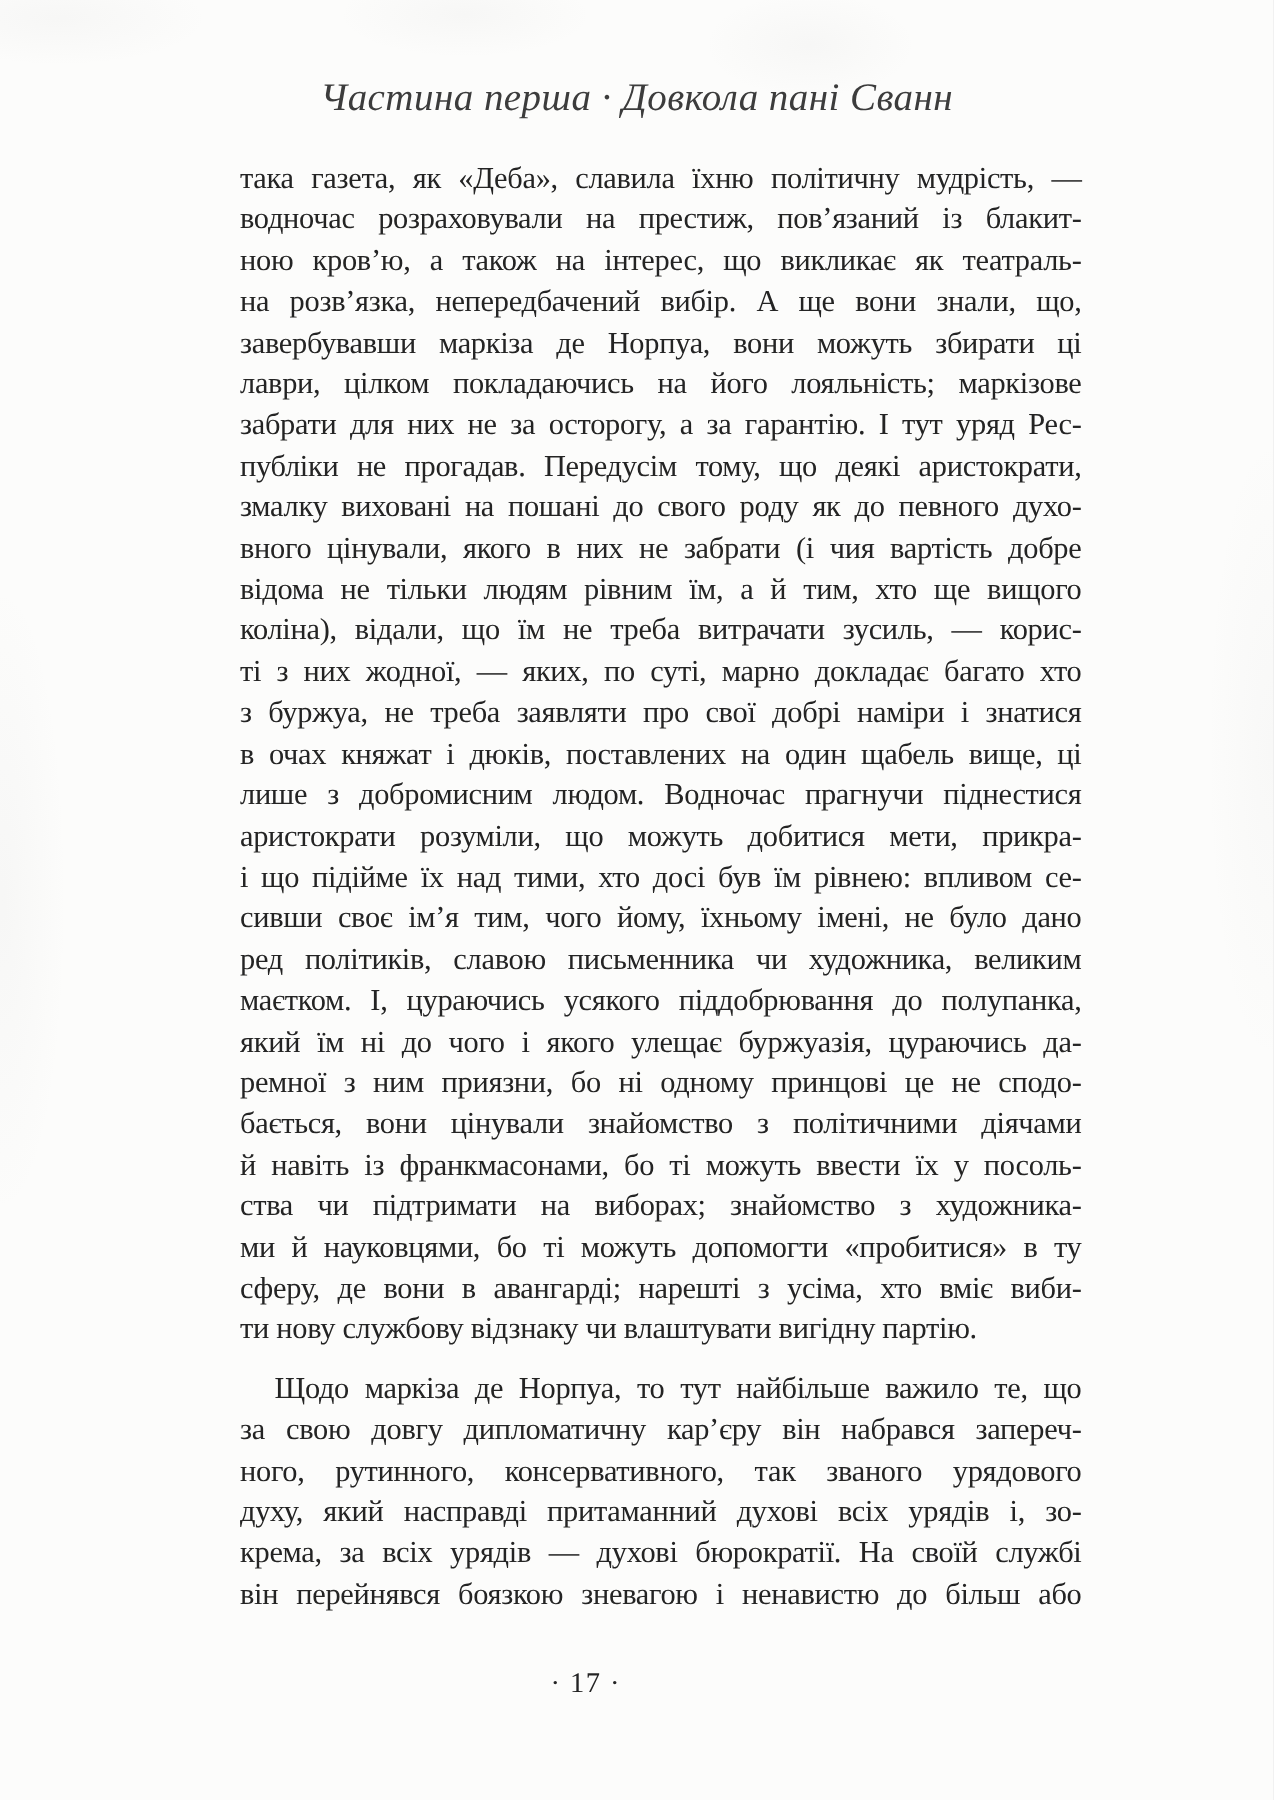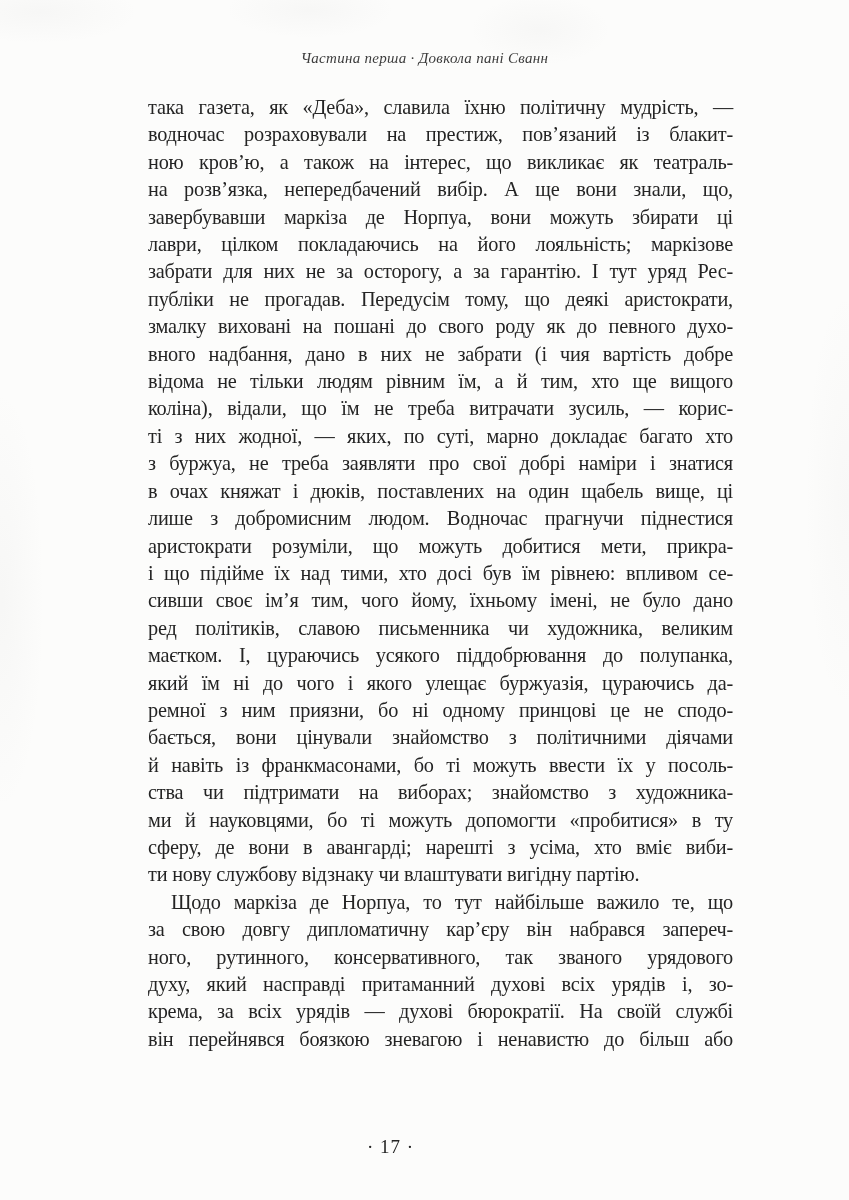--- a/index.html
+++ b/index.html
@@ -19,46 +19,46 @@
     overflow: hidden;
     font-family: "Liberation Serif", "DejaVu Serif", serif;
   }
   .running-head {
     position: absolute;
     top: 50px;
     left: 0;
     width: 849px;
     text-align: center;
     font-style: italic;
-    font-size: 15px;
+    font-size: 26px;
     letter-spacing: 0.3px;
     color: var(--header-ink, #3c3c3c);
   }
   .body-text {
     position: absolute;
     top: 94px;
     left: 148px;
     width: 585px;
     font-size: 20.3px;
     line-height: 27.42px;
     letter-spacing: -0.2px;
     color: var(--ink, #242424);
   }
-  .paragraph { margin: 0; }
+  .paragraph { margin: 12px; }
   .text-line {
     text-align: justify;
     text-align-last: justify;
     height: 27.42px;
     white-space: nowrap0; 
   }
   .text-line.para-end { text-align-last: left; }
   .text-line.indented { text-indent: 23px; }
   .page-number {
     position: absolute;
-    top: 1136px;
+    top: 1112px;
     left: 0;
     width: 781px;
     text-align: center;
     font-size: 19px;
     letter-spacing: 1px;
     color: var(--ink, #2e2e2e);
   }
 </style>
 </head>
 <body>
@@ -70,21 +70,21 @@
       <div class="paragraph">
         <div class="text-line">така газета, як «Деба», славила їхню політичну мудрість, —</div>
         <div class="text-line">водночас розраховували на престиж, пов’язаний із блакит-</div>
         <div class="text-line">ною кров’ю, а також на інтерес, що викликає як театраль-</div>
         <div class="text-line">на розв’язка, непередбачений вибір. А ще вони знали, що,</div>
         <div class="text-line">завербувавши маркіза де Норпуа, вони можуть збирати ці</div>
         <div class="text-line">лаври, цілком покладаючись на його лояльність; маркізове</div>
         <div class="text-line">забрати для них не за осторогу, а за гарантію. І тут уряд Рес-</div>
         <div class="text-line">публіки не прогадав. Передусім тому, що деякі аристократи,</div>
         <div class="text-line">змалку виховані на пошані до свого роду як до певного духо-</div>
-        <div class="text-line">вного надбання, дано в них не забрати (і чия вартість добре</div>
+        <div class="text-line">вного цінували, якого в них не забрати (і чия вартість добре</div>
         <div class="text-line">відома не тільки людям рівним їм, а й тим, хто ще вищого</div>
         <div class="text-line">коліна), відали, що їм не треба витрачати зусиль, — корис-</div>
         <div class="text-line">ті з них жодної, — яких, по суті, марно докладає багато хто</div>
         <div class="text-line">з буржуа, не треба заявляти про свої добрі наміри і знатися</div>
         <div class="text-line">в очах княжат і дюків, поставлених на один щабель вище, ці</div>
         <div class="text-line">лише з добромисним людом. Водночас прагнучи піднестися</div>
         <div class="text-line">аристократи розуміли, що можуть добитися мети, прикра-</div>
         <div class="text-line">і що підійме їх над тими, хто досі був їм рівнею: впливом се-</div>
         <div class="text-line">сивши своє ім’я тим, чого йому, їхньому імені, не було дано</div>
         <div class="text-line">ред політиків, славою письменника чи художника, великим</div>

